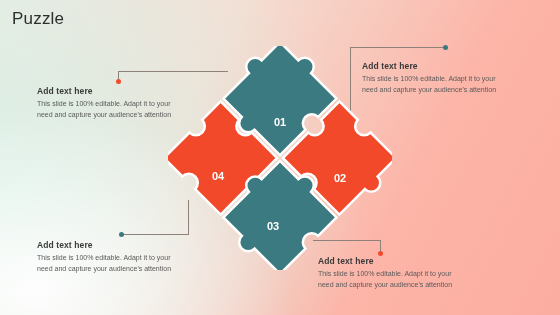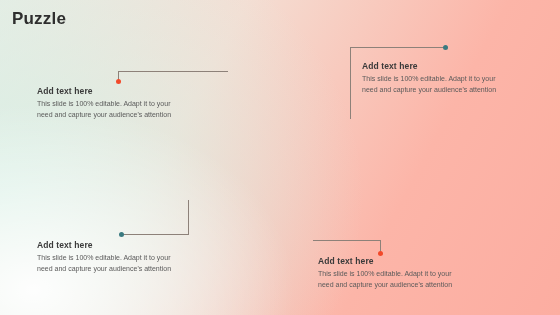--- a/index.html
+++ b/index.html
@@ -22,21 +22,21 @@
       radial-gradient(ellipse 520px 430px at 0% 62%, #d9f0e6 0%, rgba(217,240,230,0.0) 70%),
       linear-gradient(118deg, #e9ece4 0%, #f4ded3 34%, #fcb5a8 70%, #fcada1 100%);
   }
 
   
   .slide-title {
     position: absolute;
     left: 12px;
     top: 10px;
     font-size: 17px;
-    font-weight: bold;
+    font-weight: normal;
     color: #2e2e2e;
     letter-spacing: 0.2px;
     line-height: 1.1;
   }
 
   
   .text-block {
     position: absolute;
     width: 150px;
     text-align: left;
@@ -151,14 +151,104 @@
   <div class="text-block tb-bl">
     <p class="tb-head">Add text here</p>
     <p class="tb-body">This slide is 100% editable. Adapt it to your need and capture your audience's attention</p>
   </div>
 
   <div class="text-block tb-br">
     <p class="tb-head">Add text here</p>
     <p class="tb-body">This slide is 100% editable. Adapt it to your need and capture your audience's attention</p>
   </div>
 
+  <div class="puzzle-wrap">
+    <svg class="puzzle-svg" viewBox="0 0 224 224" xmlns="http://www.w3.org/2000/svg">
+      <defs>
+
+        <path id="pieceTop" d="
+          M 0 0
+          L 26 0
+          A 9 9 0 1 0 44 0
+          L 80 0
+          L 80 26
+          A 9 9 0 1 1 80 44
+          L 80 80
+          L 44 80
+          A 9 9 0 1 0 26 80
+          L 0 80
+          L 0 44
+          A 9 9 0 1 0 0 26
+          Z"></path>
+
+        <path id="pieceRight" d="
+          M 0 0
+          L 26 0
+          A 9 9 0 1 1 44 0
+          L 80 0
+          L 80 26
+          A 9 9 0 1 0 80 44
+          L 80 80
+          L 44 80
+          A 9 9 0 1 1 26 80
+          L 0 80
+          L 0 44
+          A 9 9 0 1 1 0 26
+          Z"></path>
+
+        <path id="pieceBottom" d="
+          M 0 0
+          L 26 0
+          A 9 9 0 1 0 44 0
+          L 80 0
+          L 80 26
+          A 9 9 0 1 1 80 44
+          L 80 80
+          L 44 80
+          A 9 9 0 1 0 26 80
+          L 0 80
+          L 0 44
+          A 9 9 0 1 0 0 26
+          Z"></path>
+
+        <path id="pieceLeft" d="
+          M 0 0
+          L 26 0
+          A 9 9 0 1 1 44 0
+          L 80 0
+          L 80 26
+          A 9 9 0 1 0 80 44
+          L 80 80
+          L 44 80
+          A 9 9 0 1 1 26 80
+          L 0 80
+          L 0 44
+          A 9 9 0 1 1 0 26
+          Z"></path>
+      </defs>
+
+      <g transform="rotate(45 112 112)">
+
+        <g transform="translate(30,30)">
+          <use href="#pieceLeft" fill="#3a7a80" stroke="#ffffff" stroke-width="2.5"></use>
+        </g>
+
+        <g transform="translate(114,30)">
+          <use href="#pieceTop" fill="#f2492a" stroke="#ffffff" stroke-width="2.5"></use>
+        </g>
+
+        <g transform="translate(30,114)">
+          <use href="#pieceBottom" fill="#f2492a" stroke="#ffffff" stroke-width="2.5"></use>
+        </g>
+
+        <g transform="translate(114,114)">
+          <use href="#pieceRight" fill="#3a7a80" stroke="#ffffff" stroke-width="2.5"></use>
+        </g>
+      </g>
+
+      <text class="piece-num" x="112" y="76">01</text>
+      <text class="piece-num" x="172" y="132">02</text>
+      <text class="piece-num" x="105" y="180">03</text>
+      <text class="piece-num" x="50" y="130">04</text>
+    </svg>
+  </div>
 
 </div>
 
 </body></html>

